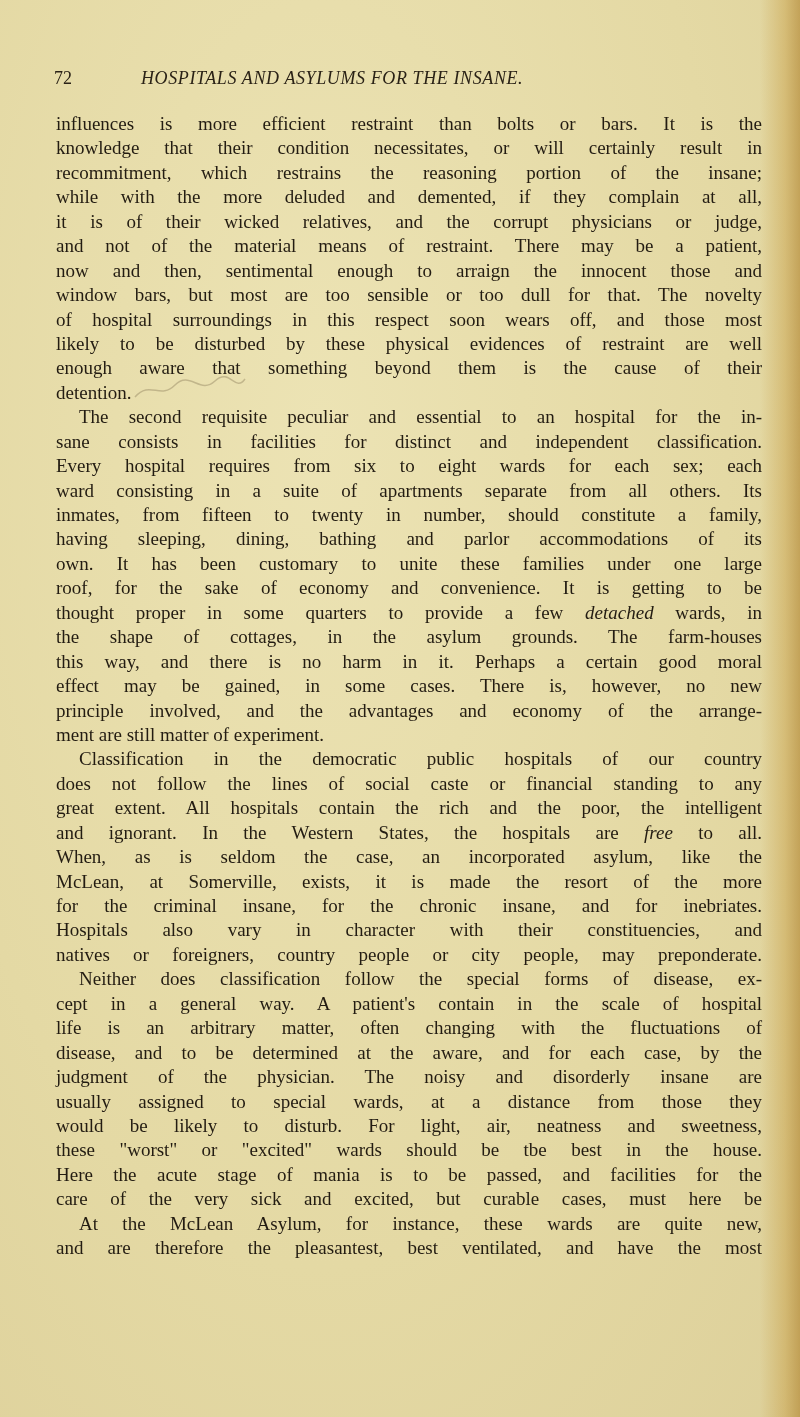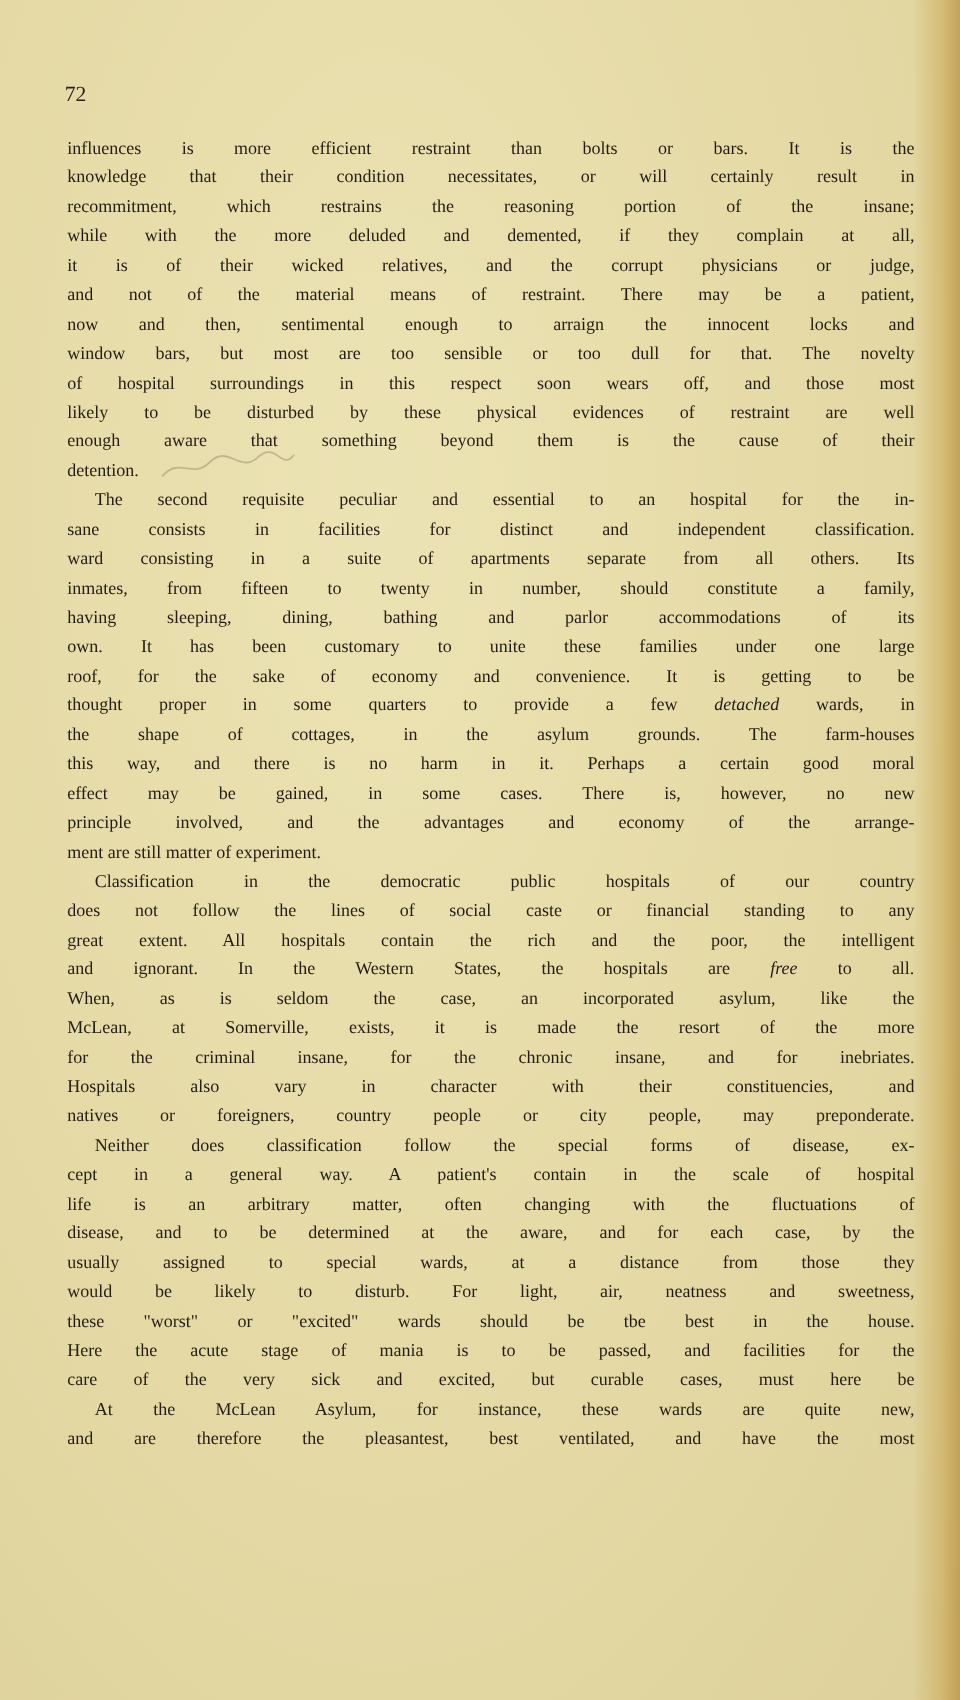--- a/index.html
+++ b/index.html
@@ -51,21 +51,21 @@
       white-space: nowrap;
     }
     .body-text {
       position: absolute;
       left: 46px;
       top: 112px;
       width: 706px;
     }
     .line {
       height: 24.45px;
-      font-size: 15px;
+      font-size: 19px;
       line-height: 24.45px;
       white-space: nowrap;
       text-align: justify;
       text-align-last: justify;
       overflow: visible;
       font-family: Liberation Serif, serif;
     }
     .line.last {
       text-align-last: left;
     }
@@ -91,37 +91,39 @@
       opacity: 0.5;
       border-radius: 2px;
     }
   </style>
 </head>
 <body>
 
 <div class="page">
   <div class="running-head">
     <span class="page-number">72</span>
+    <span class="running-title">HOSPITALS AND ASYLUMS FOR THE INSANE.</span>
   </div>
 
   <div class="body-text" id="body-text">
       <div class="line">influences is more efficient restraint than bolts or bars.  It is the</div>
       <div class="line">knowledge that their condition necessitates, or will certainly result in</div>
       <div class="line">recommitment, which restrains the reasoning portion of the insane;</div>
       <div class="line">while with the more deluded and demented, if they complain at all,</div>
       <div class="line">it is of their wicked relatives, and the corrupt physicians or judge,</div>
       <div class="line">and not of the material means of restraint.  There may be a patient,</div>
-      <div class="line">now and then, sentimental enough to arraign the innocent locks and</div>
+      <div class="line">now and then, sentimental enough to arraign the innocent those and</div>
       <div class="line">window bars, but most are too sensible or too dull for that.  The novelty</div>
       <div class="line">of hospital surroundings in this respect soon wears off, and those most</div>
       <div class="line">likely to be disturbed by these physical evidences of restraint are well</div>
       <div class="line">enough aware that something beyond them is the cause of their</div>
       <div class="line last">detention.</div>
       <div class="line indent">The second requisite peculiar and essential to an hospital for the in-</div>
       <div class="line">sane consists in facilities for distinct and independent classification.</div>
+      <div class="line">Every hospital requires from six to eight wards for each sex; each</div>
       <div class="line">ward consisting in a suite of apartments separate from all others.  Its</div>
       <div class="line">inmates, from fifteen to twenty in number, should constitute a family,</div>
       <div class="line">having sleeping, dining, bathing and parlor accommodations of its</div>
       <div class="line">own.  It has been customary to unite these families under one large</div>
       <div class="line">roof, for the sake of economy and convenience.  It is getting to be</div>
       <div class="line"><span>thought proper in some quarters to provide a few </span><span class="it">detached</span><span> wards, in</span></div>
       <div class="line">the shape of cottages, in the asylum grounds.  The farm-houses</div>
       <div class="line">this way, and there is no harm in it.  Perhaps a certain good moral</div>
       <div class="line">effect may be gained, in some cases.  There is, however, no new</div>
       <div class="line">principle involved, and the advantages and economy of the arrange-</div>
@@ -132,20 +134,21 @@
       <div class="line"><span>and ignorant.  In the Western States, the hospitals are </span><span class="it">free</span><span> to all.</span></div>
       <div class="line">When, as is seldom the case, an incorporated asylum, like the</div>
       <div class="line">McLean, at Somerville, exists, it is made the resort of the more</div>
       <div class="line">for the criminal insane, for the chronic insane, and for inebriates.</div>
       <div class="line">Hospitals also vary in character with their constituencies, and</div>
       <div class="line">natives or foreigners, country people or city people, may preponderate.</div>
       <div class="line indent">Neither does classification follow the special forms of disease, ex-</div>
       <div class="line">cept in a general way.  A patient's contain in the scale of hospital</div>
       <div class="line">life is an arbitrary matter, often changing with the fluctuations of</div>
       <div class="line">disease, and to be determined at the aware, and for each case, by the</div>
+      <div class="line">judgment of the physician.  The noisy and disorderly insane are</div>
       <div class="line">usually assigned to special wards, at a distance from those they</div>
       <div class="line">would be likely to disturb.  For light, air, neatness and sweetness,</div>
       <div class="line">these "worst" or "excited" wards should be tbe best in the house.</div>
       <div class="line">Here the acute stage of mania is to be passed, and facilities for the</div>
       <div class="line">care of the very sick and excited, but curable cases, must here be</div>
       <div class="line indent">At the McLean Asylum, for instance, these wards are quite new,</div>
       <div class="line">and are therefore the pleasantest, best ventilated, and have the most</div>
     </div>
 
   <svg class="smudge" viewBox="0 0 120 28">

